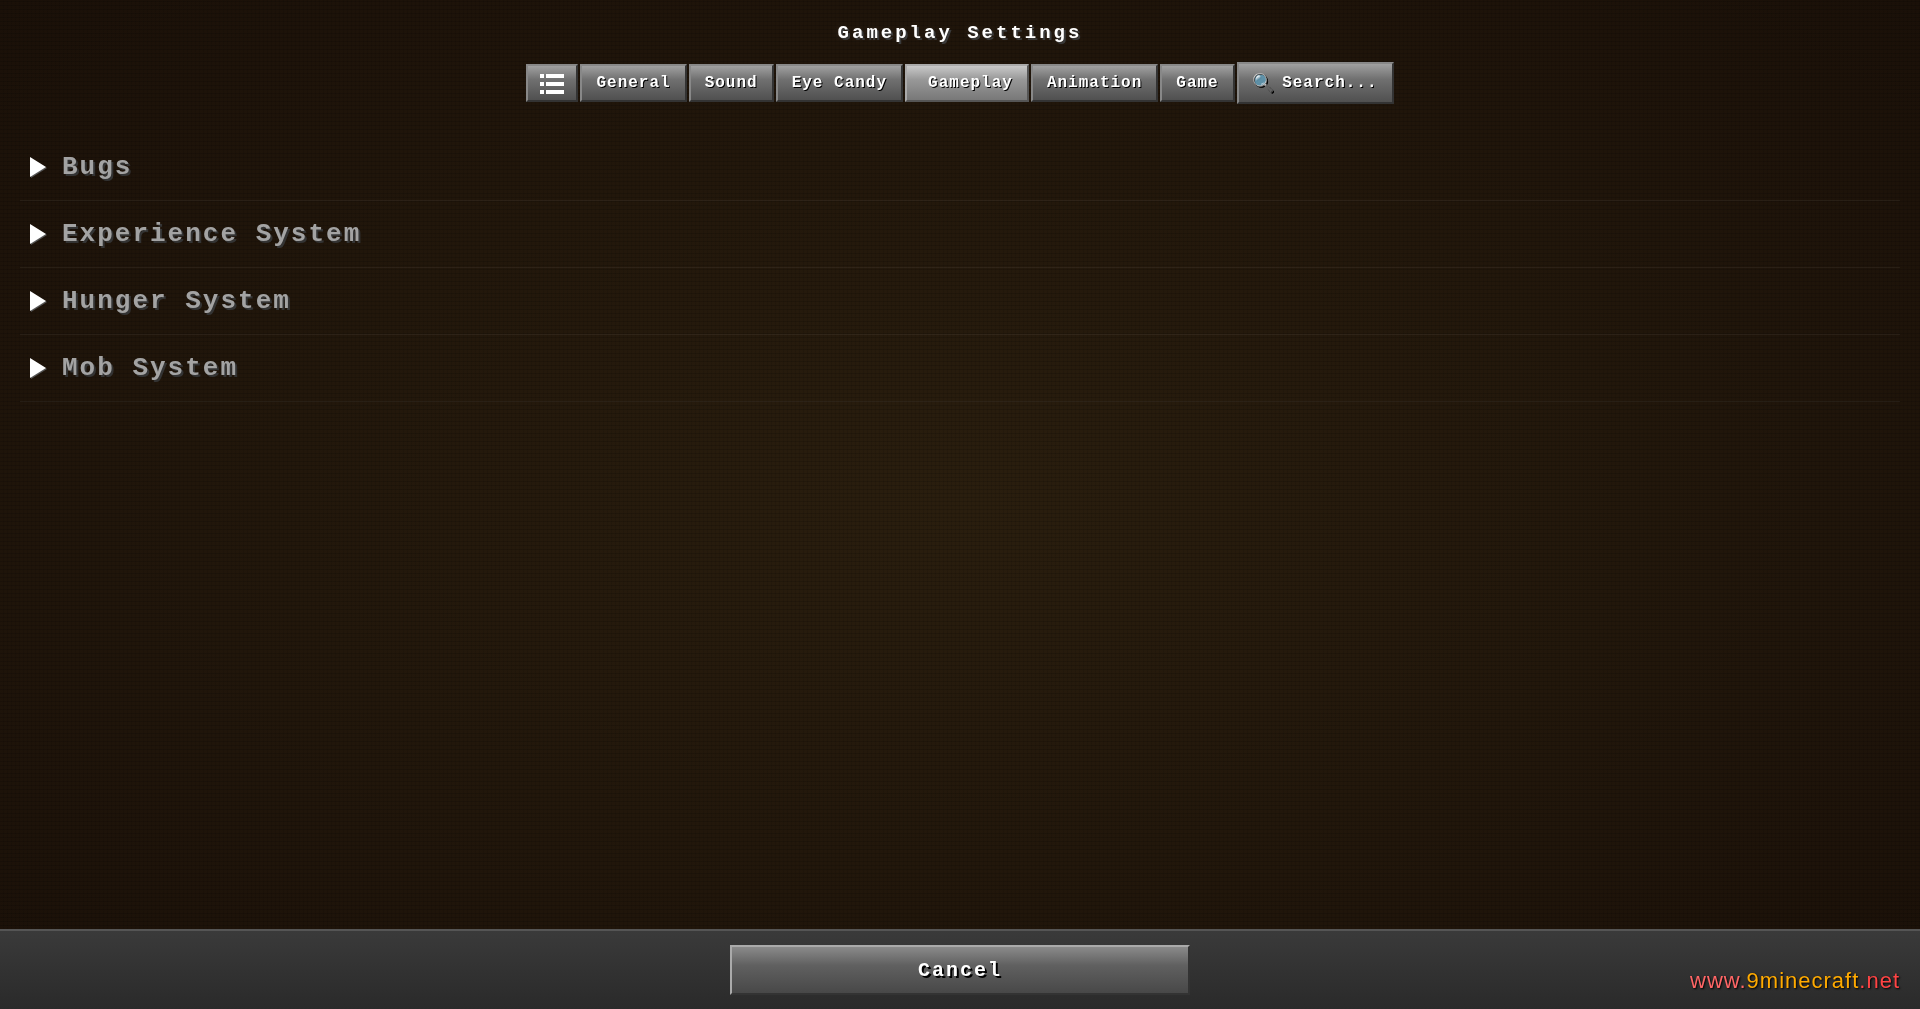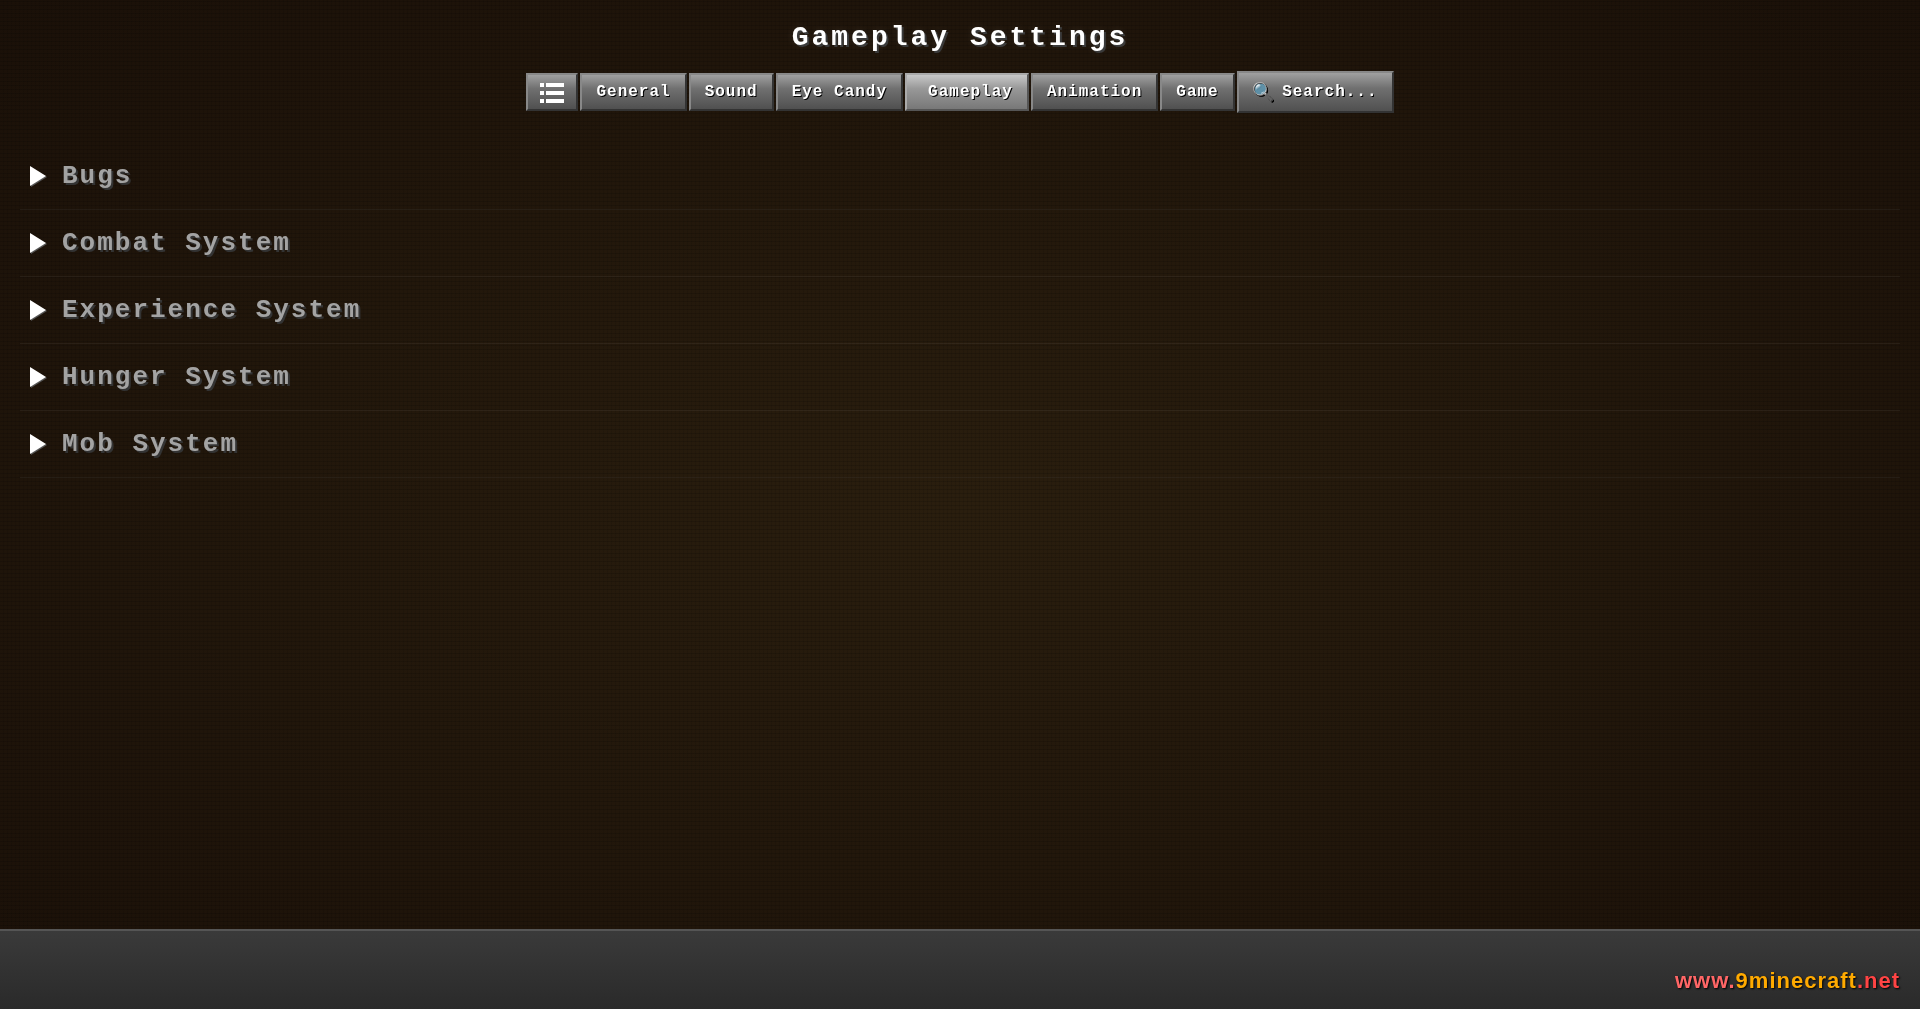--- a/index.html
+++ b/index.html
@@ -49,21 +49,21 @@
       width: 100%;
       height: 100%;
       display: flex;
       flex-direction: column;
       align-items: center;
     }
 
     
     .page-title {
       color: #ffffff;
-      font-size: 28px;
+      font-size: 19px;
       font-family: 'Courier New', monospace;
       font-weight: bold;
       letter-spacing: 3px;
       text-shadow: 2px 2px 0px #3a3a3a, 0 0 10px rgba(255,255,255,0.1);
       margin-top: 22px;
       margin-bottom: 18px;
     }
 
     
     .tab-bar {
@@ -198,21 +198,21 @@
     }
 
     
     .watermark {
       position: absolute;
       bottom: 15px;
       right: 20px;
       color: #ff4444;
       font-family: Arial, sans-serif;
       font-size: 22px;
-      font-weight: bold;
+      font-weight: normal;
       text-shadow: 1px 1px 2px #000;
       letter-spacing: 1px;
     }
   </style>
 </head>
 <body>
 
 <div class="page-container">
 
   <h1 class="page-title">Gameplay Settings</h1>
@@ -264,43 +264,40 @@
 
   </div>
 
   <div class="main-content">
 
     <div class="category-item">
       <span class="mc-arrow"></span>
       <span class="category-label">Bugs</span>
     </div>
 
-    <div class="category-item">
-      <span class="mc-arrow"></span>
-      <span class="category-label">Combat System</span>
-    </div>
 
     <div class="category-item">
       <span class="mc-arrow"></span>
       <span class="category-label">Experience System</span>
     </div>
 
 
     <div class="category-item">
       <span class="mc-arrow"></span>
       <span class="category-label">Hunger System</span>
     </div>
 
     <div class="category-item">
       <span class="mc-arrow"></span>
       <span class="category-label">Mob System</span>
     </div>
 
   </div>
 
   <div class="bottom-bar">
+    <button class="bottom-button">Cancel</button>
 
     <div class="watermark">
       <span style="color:#ff6666;">www.</span><span style="color:#ffaa00;">9minecraft</span><span style="color:#ff4444;">.net</span>
     </div>
   </div>
 
 </div>
 
 </body></html>

